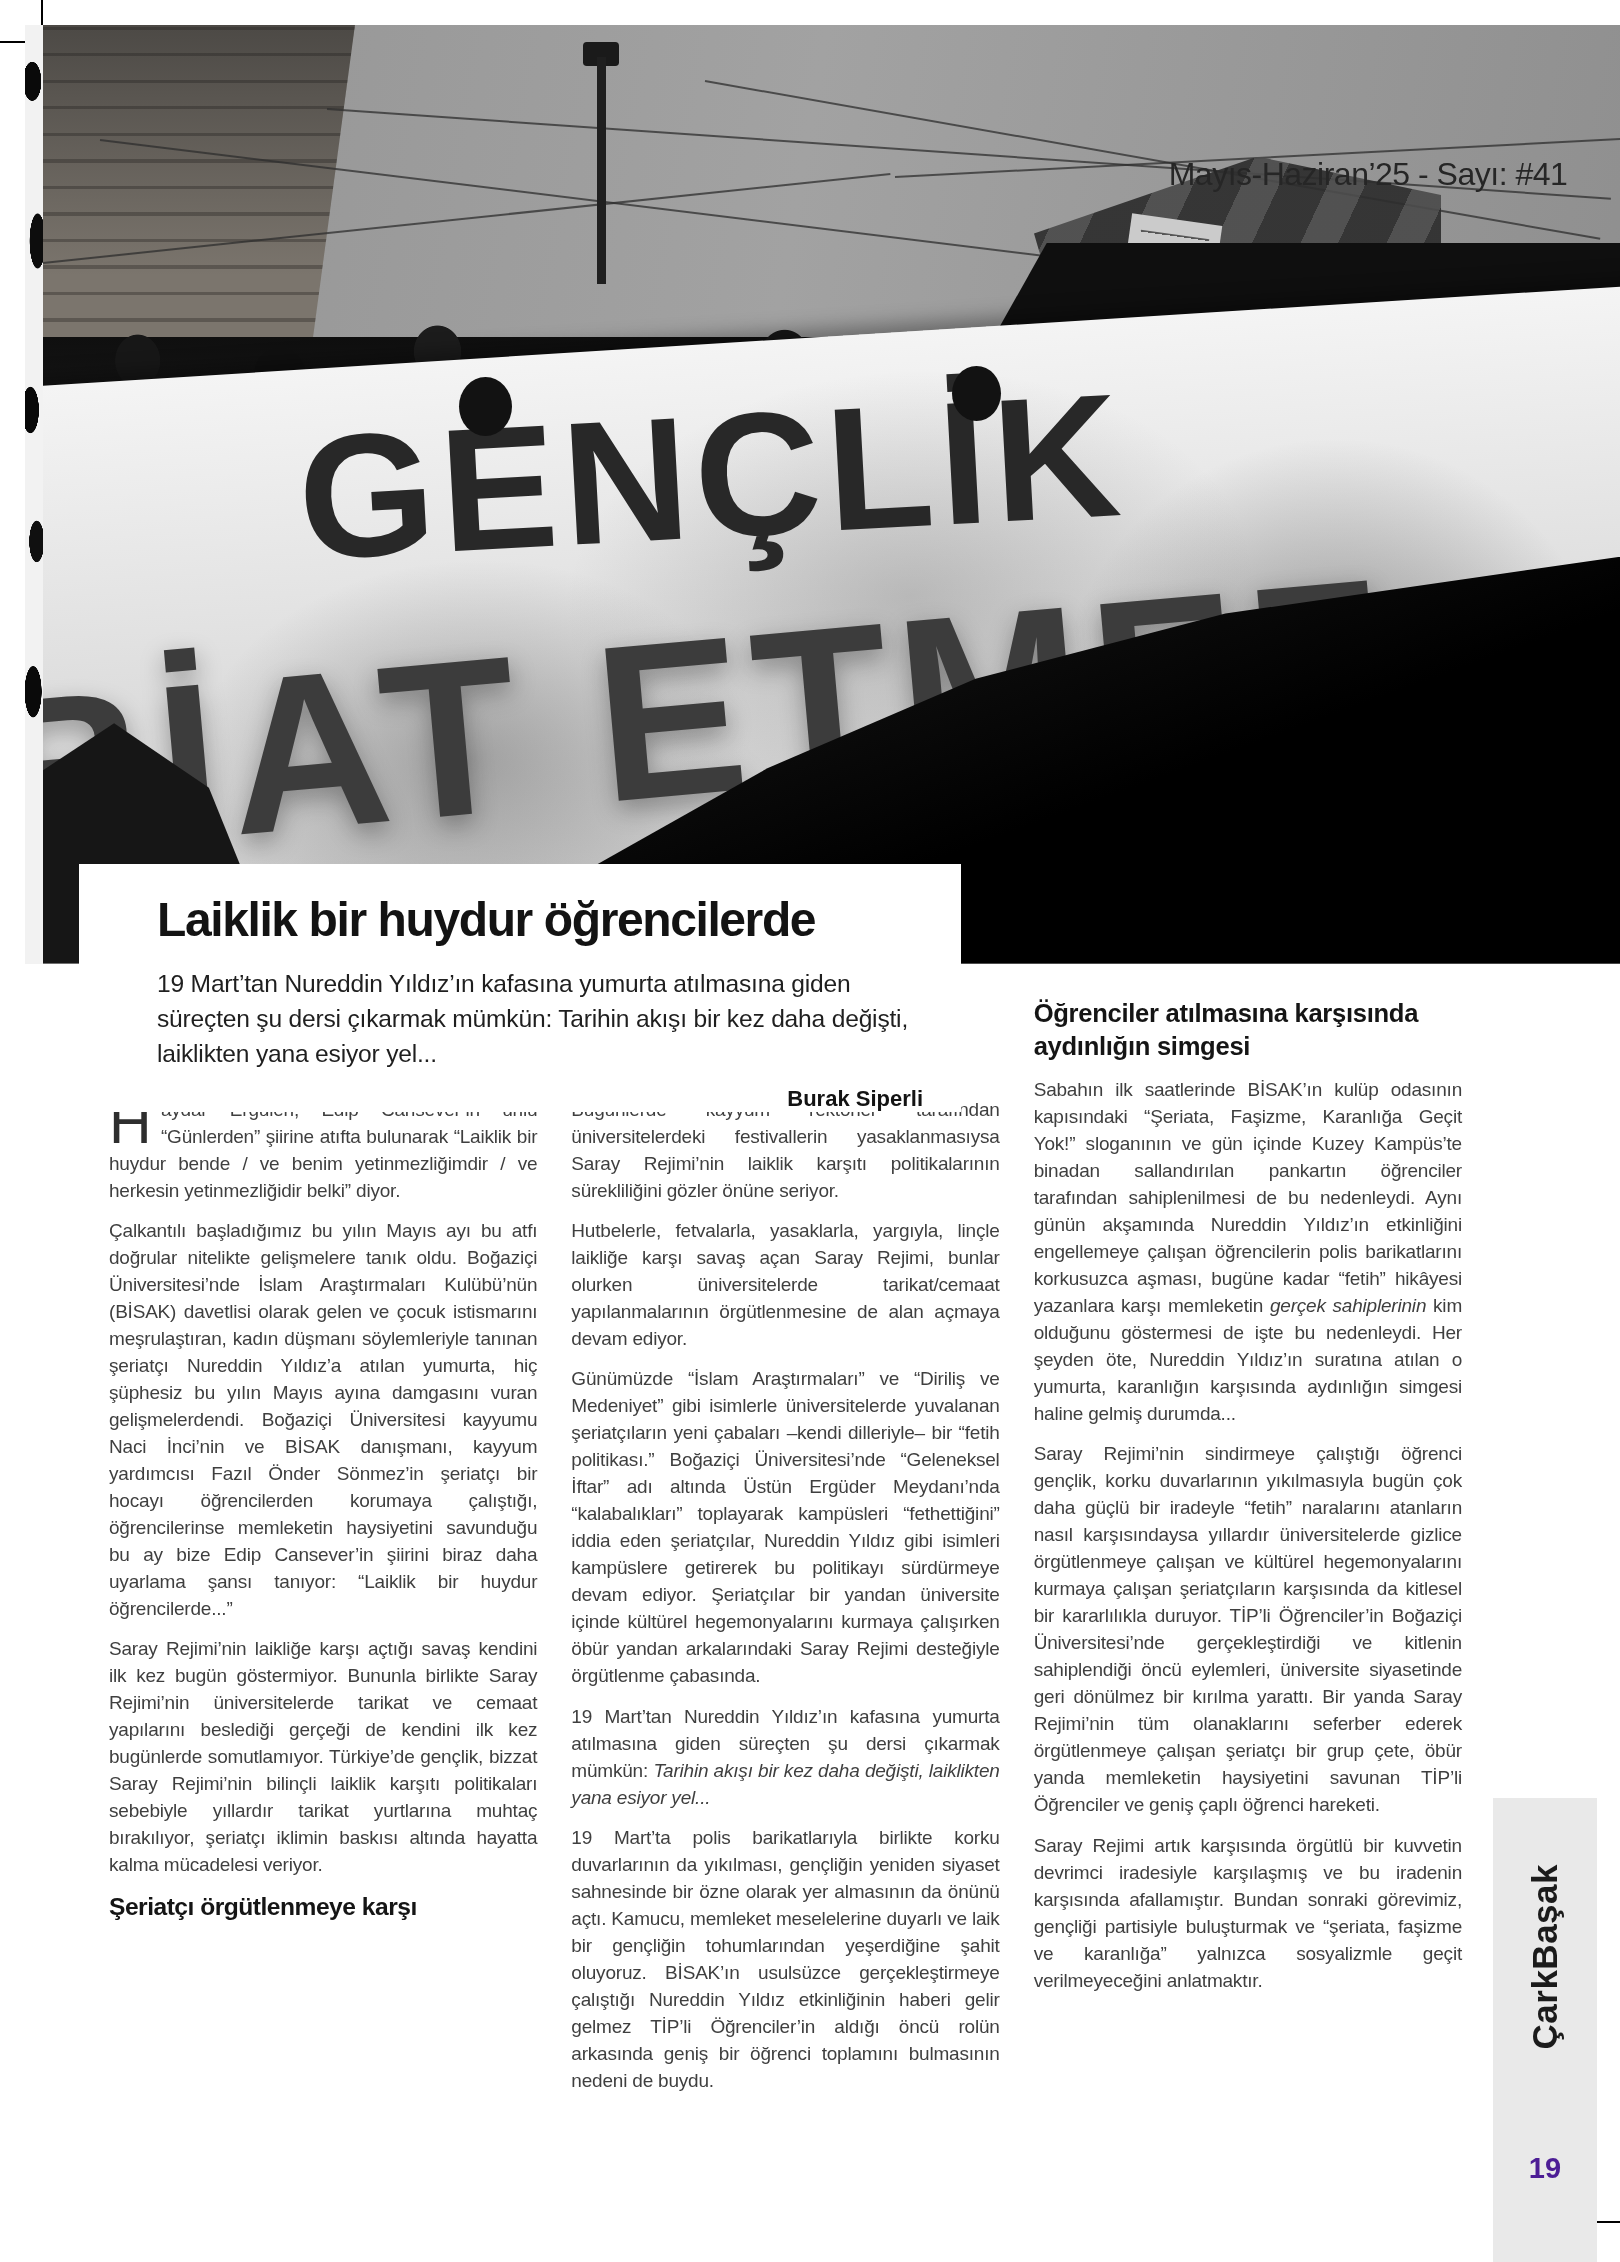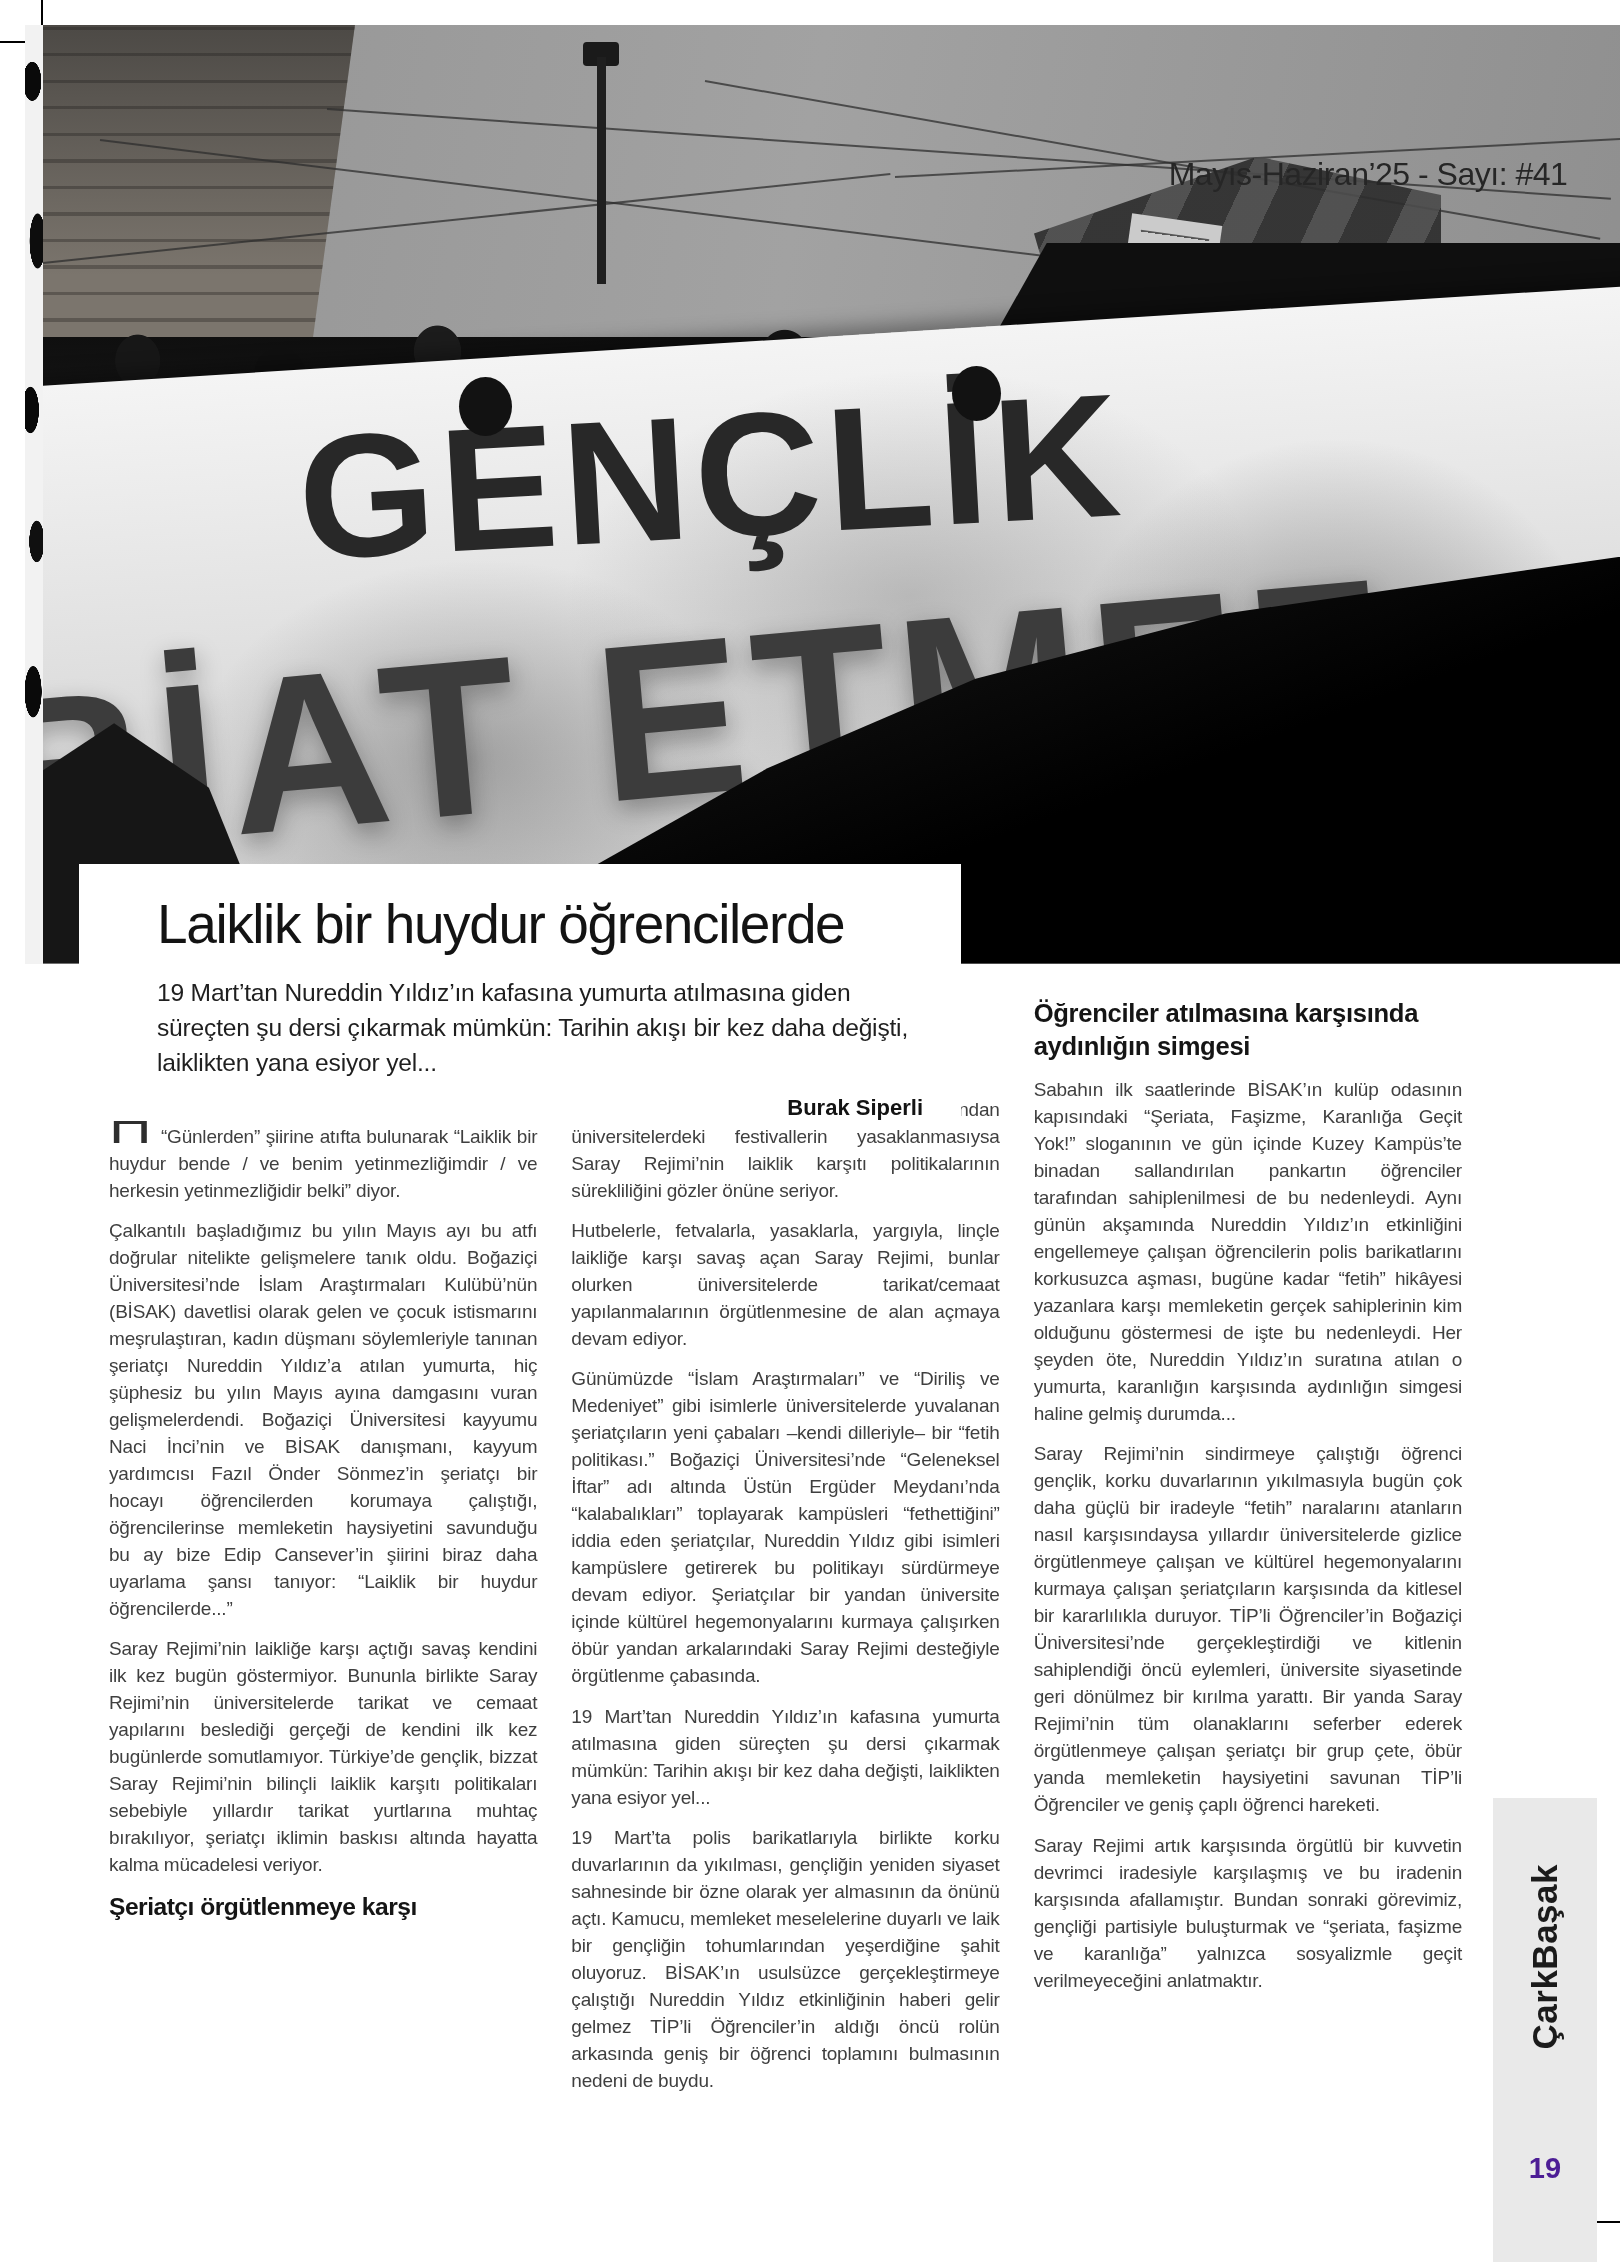--- a/index.html
+++ b/index.html
@@ -72,35 +72,35 @@
     background:linear-gradient(160deg,#1b1b1b,#000 55%);
     clip-path:polygon(100% 0,100% 100%,0 100%,0 78%,18% 52%,38% 30%,62% 14%);}
   .foredark2{position:absolute;left:0;bottom:0;width:237px;height:293px;background:#161616;
     clip-path:polygon(0 100%,100% 100%,70% 40%,30% 18%,0 34%);}
   
   .issuetag{position:absolute;left:1079px;top:131px;width:492px;text-align:center;
     font-size:32px;font-weight:400;color:#262626;letter-spacing:-0.5px;}
   
   .headline-box{position:absolute;left:79px;top:864px;width:882px;background:#fff;
     padding:28px 38px 0 78px;box-sizing:border-box;z-index:5;}
-  .headline{margin:0 0 19px;font-size:55px;font-weight:400;letter-spacing:-1.4px;color:#131313;}
+  .headline{margin:0 0 19px;font-size:48px;font-weight:700;letter-spacing:-1.4px;color:#131313;}
   .standfirst{font-size:24.6px;line-height:35px;color:#1f1f1f;letter-spacing:-0.2px;margin:0 0 15px;}
   .author{font-size:22px;font-weight:700;color:#131313;text-align:right;}
   
   .below{position:absolute;left:109px;top:997px;width:1353px;
     display:grid;grid-template-columns:repeat(3,1fr);column-gap:34px;}
   .col{font-size:19px;line-height:27px;color:#3f3f3f;text-align:justify;letter-spacing:-0.2px;}
   .pad-top{padding-top:99px;}
   .col p{margin:0 0 13.2px;}
   .subhead{font-size:24.6px;font-weight:700;color:#151515;letter-spacing:-0.5px;
     margin:7.6px 0 9.5px;text-align:left;line-height:30px;}
   .col3head{font-size:25.6px;font-weight:700;color:#151515;letter-spacing:-0.3px;
     margin:0 0 13.2px;line-height:33px;text-align:left;}
   .dropcap{float:left;font-size:59px;line-height:47px;padding:3.8px 9.5px 0 0;color:#2e2e2e;}
-  .ital{}
+  .ital{font-style:italic;}
   
   .sidetab{position:absolute;left:1493px;top:1798px;width:104px;height:465px;background:#e9e9e9;}
   .mag{position:absolute;top:66px;left:50%;transform:translateX(-50%) rotate(180deg);
     writing-mode:vertical-rl;font-size:35px;font-weight:700;color:#1b1b1b;letter-spacing:0.5px;}
   .pageno{position:absolute;top:354px;width:100%;text-align:center;
     font-size:29px;font-weight:700;color:#4c1d95;}
 </style>
 </head>
 <body>
 

